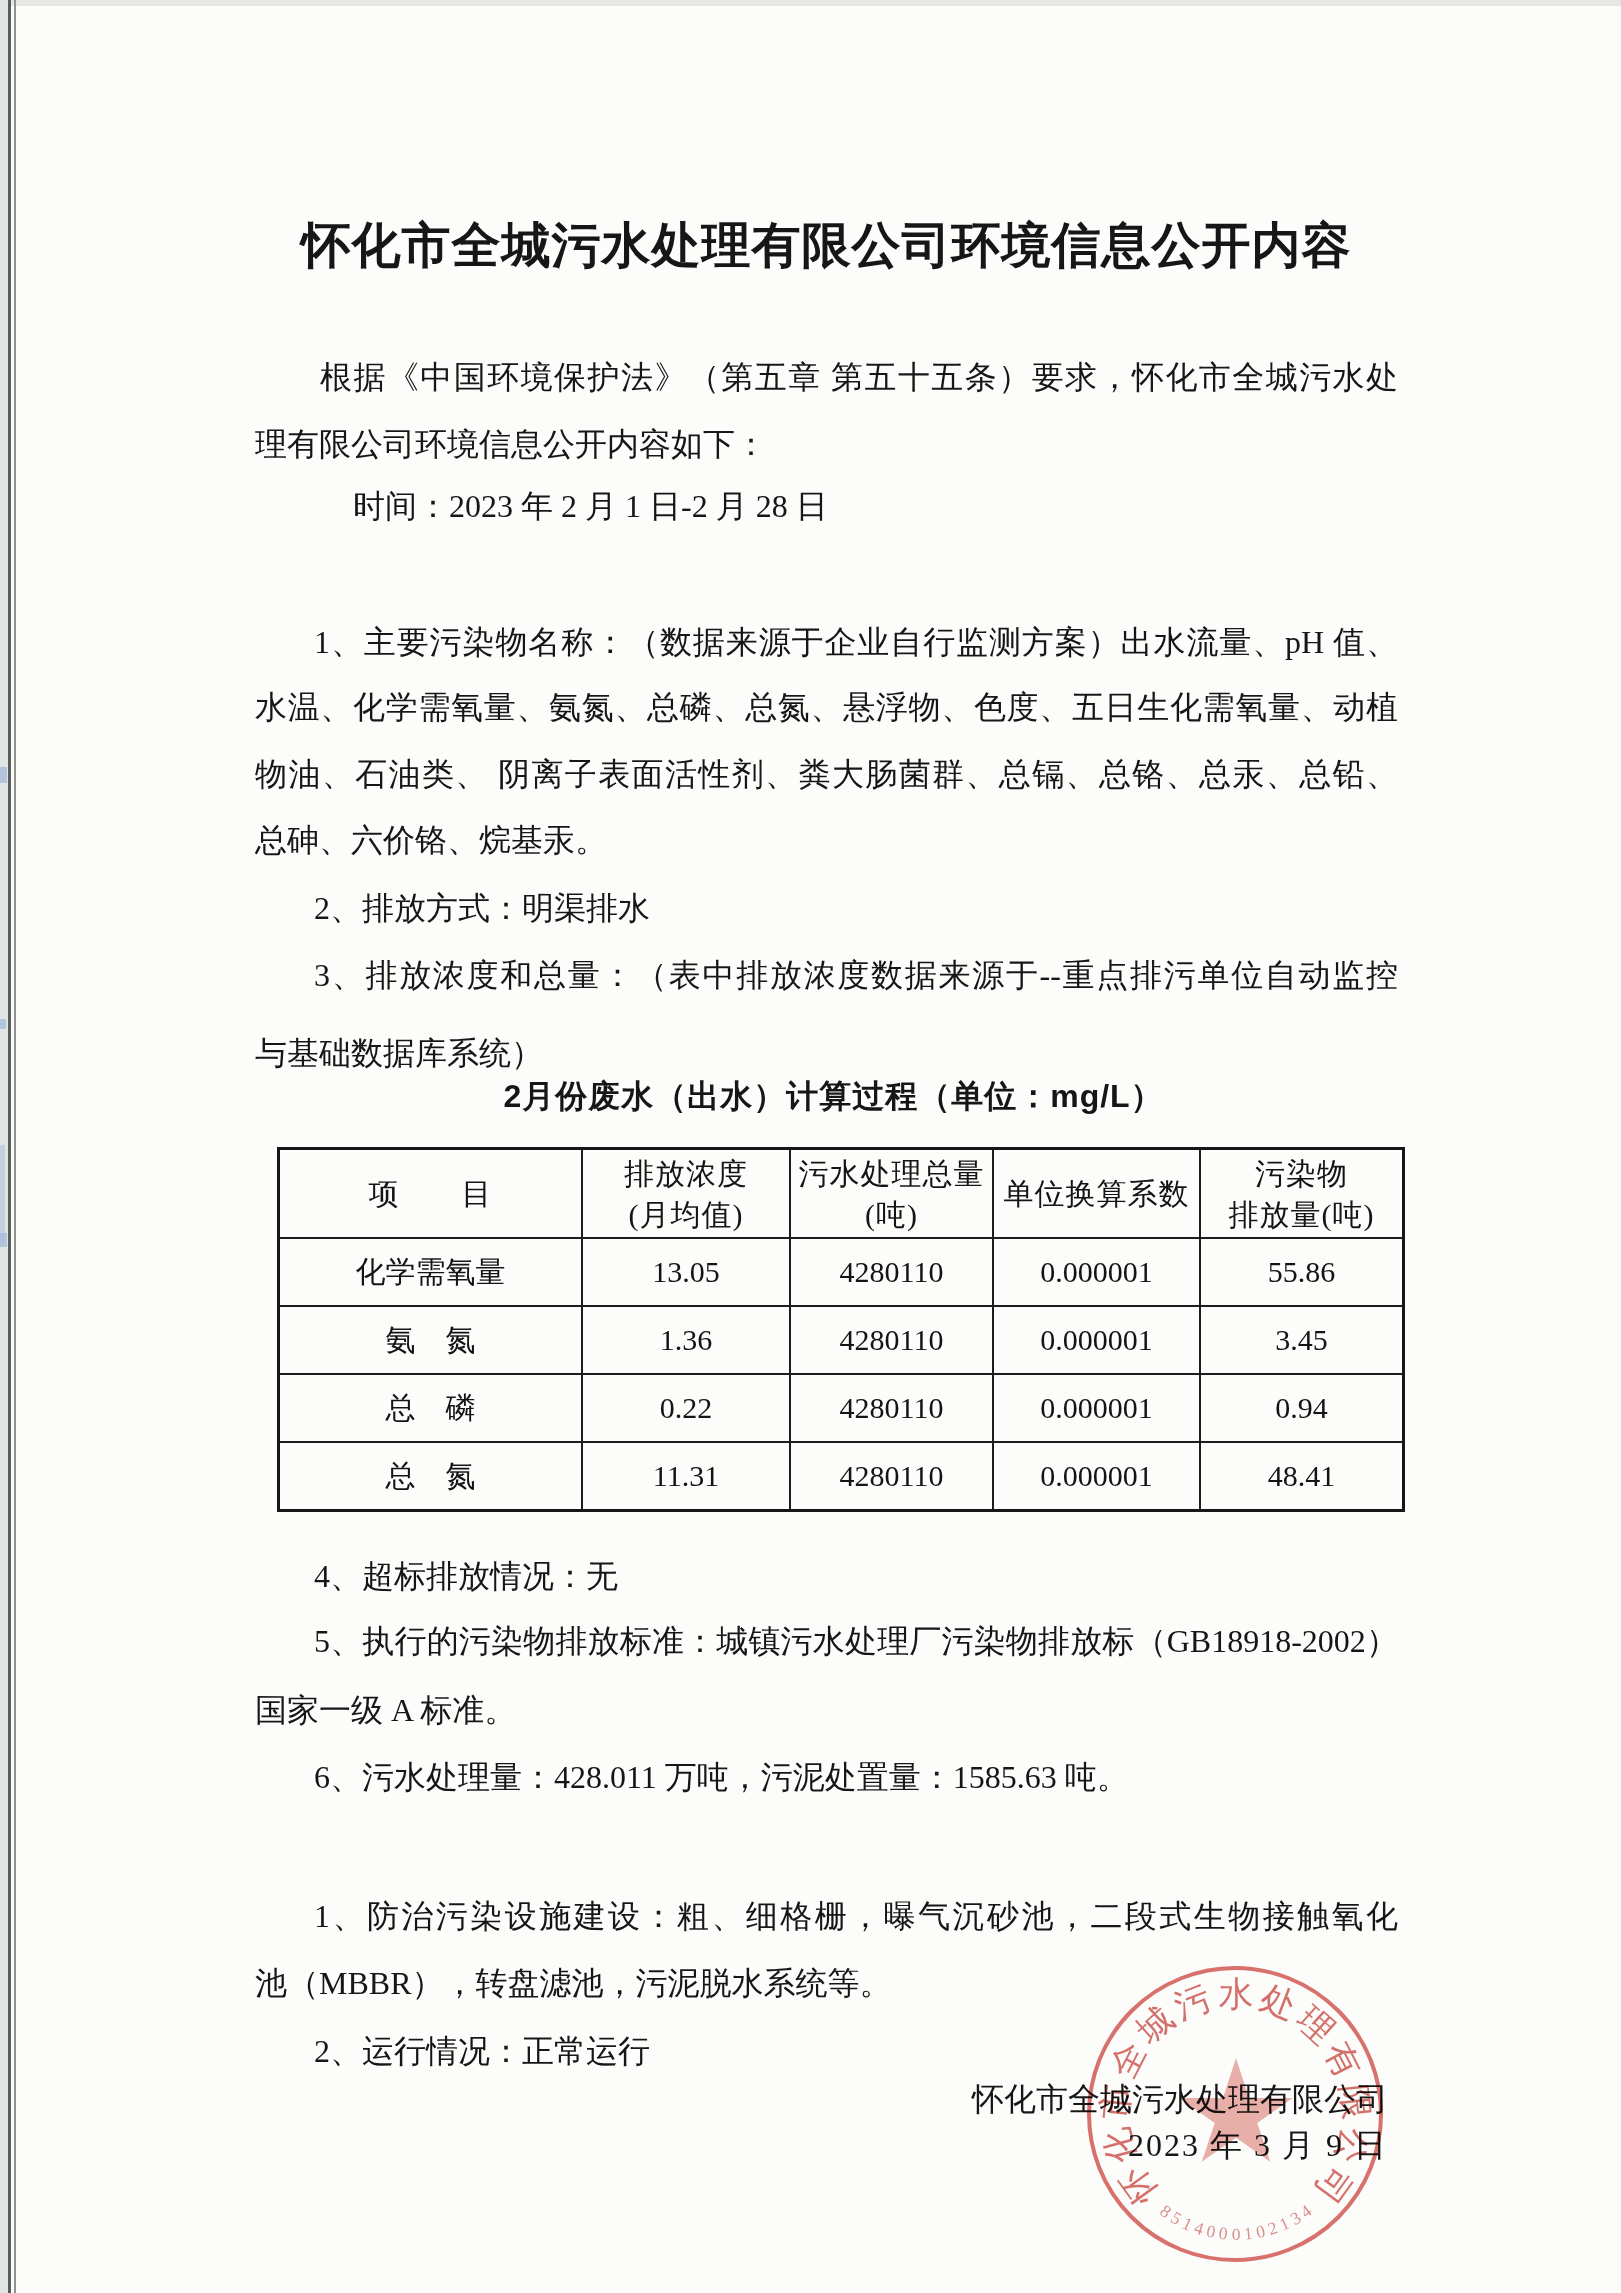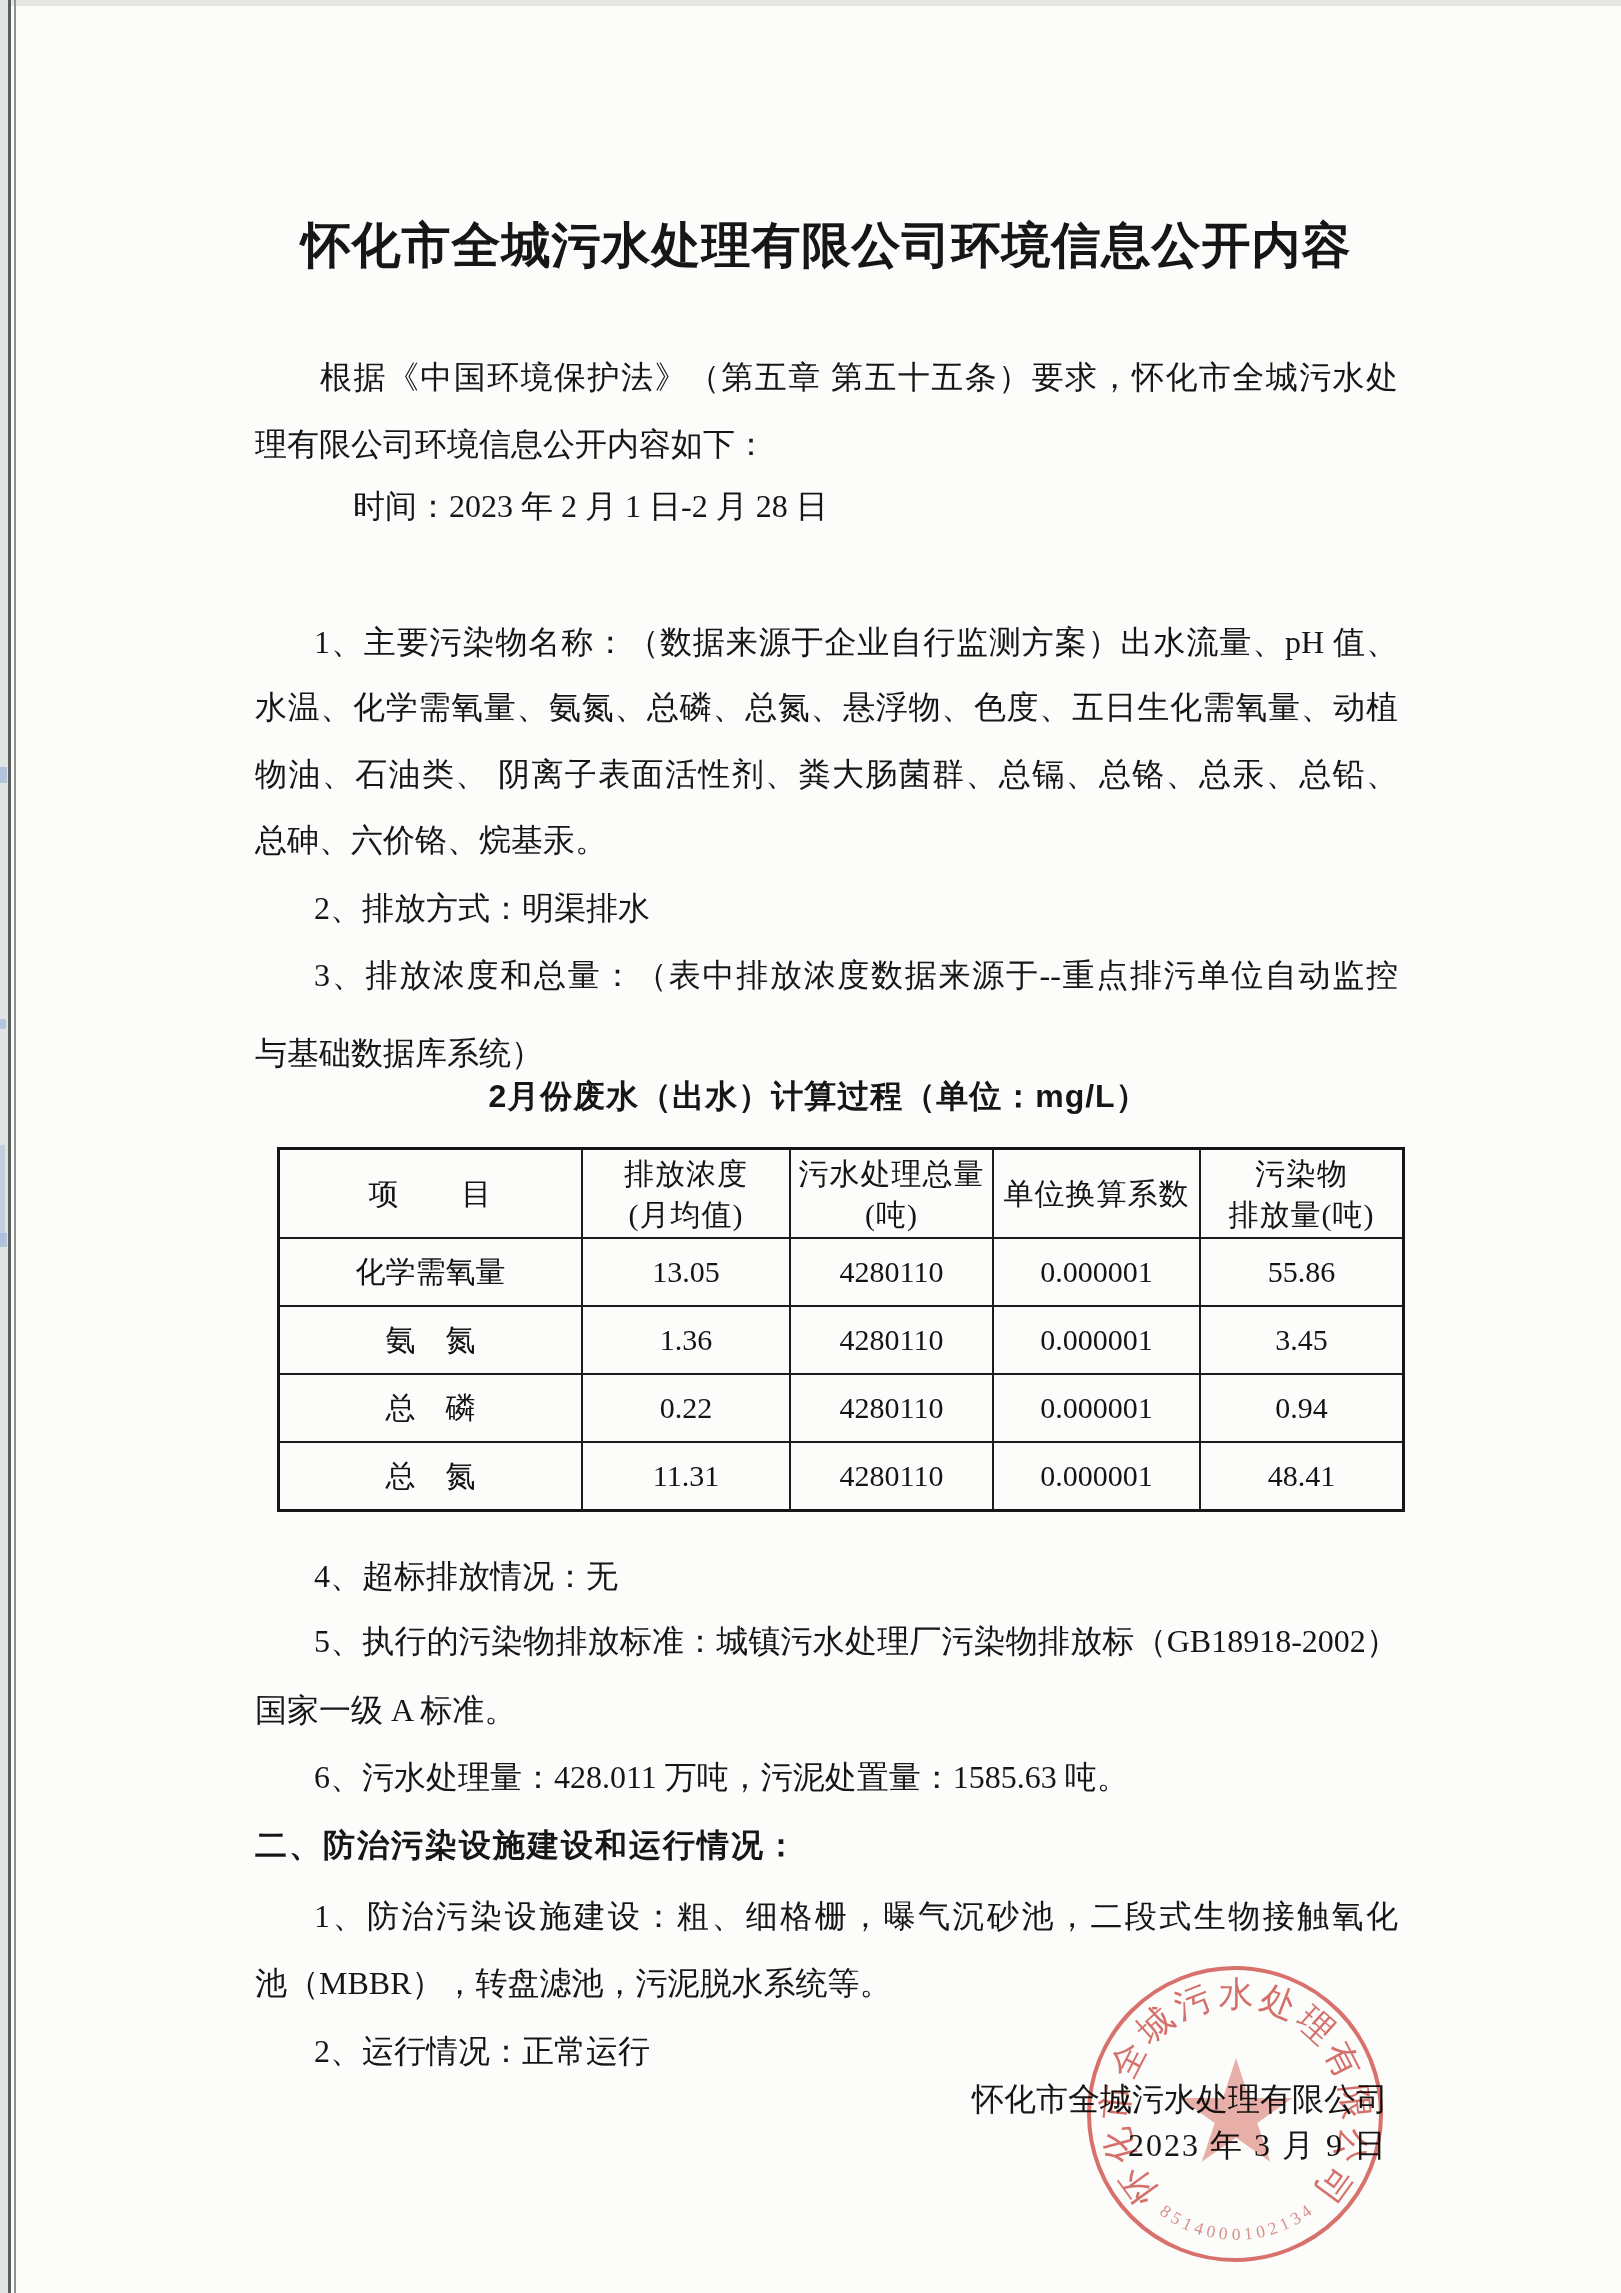--- a/index.html
+++ b/index.html
@@ -33,21 +33,21 @@
   }
   .fill{text-align:justify;text-align-last:justify;}
   .ind60{text-indent:59px;}
   .ind66{text-indent:65px;}
   .ind100{text-indent:98px;}
   .heading{
     font-family:"Liberation Sans","DejaVu Sans",sans-serif;
     font-weight:bold;letter-spacing:2px;
   }
   .caption{
-    position:absolute;left:262px;width:1113px;top:1067px;height:59px;line-height:59px;
+    position:absolute;left:277px;width:1113px;top:1067px;height:59px;line-height:59px;
     text-align:center;font-size:32px;font-weight:bold;letter-spacing:1px;
     font-family:"Liberation Sans","DejaVu Sans",sans-serif;
   }
   table.data{
     position:absolute;left:277px;top:1147px;width:1113px;
     border-collapse:collapse;table-layout:fixed;
     font-size:30px;color:#141414;
   }
   table.data td{border:2.9px solid #1d1d1d;text-align:center;vertical-align:middle;padding:0;}
   table.data{border:3.9px solid #161616;}
@@ -183,21 +183,20 @@
       <td>0.000001</td>
       <td>48.41</td>
     </tr>
   </tbody>
     </table>
 
   <div class="line ind60" style="top:1543px">4、超标排放情况：无</div>
   <div class="line fill ind60" style="top:1608px">5、执行的污染物排放标准：城镇污水处理厂污染物排放标（GB18918-2002）</div>
   <div class="line" style="top:1677px">国家一级 A 标准。</div>
   <div class="line ind60" style="top:1744px">6、污水处理量：428.011 万吨，污泥处置量：1585.63 吨。</div>
-  <div class="line heading" style="top:1812px">二、防治污染设施建设和运行情况：</div>
   <div class="line fill ind60" style="top:1883px">1、防治污染设施建设：粗、细格栅，曝气沉砂池，二段式生物接触氧化</div>
   <div class="line" style="top:1950px">池（MBBR），转盘滤池，污泥脱水系统等。</div>
   <div class="line ind60" style="top:2018px">2、运行情况：正常运行</div>
 
   <div class="sig-line sig-company">怀化市全城污水处理有限公司</div>
   <div class="sig-line sig-date">2023 年 3 月 9 日</div>
 
   <div class="stamp">
     <div class="stamp-circle"></div>
     <div class="stamp-star"></div>

